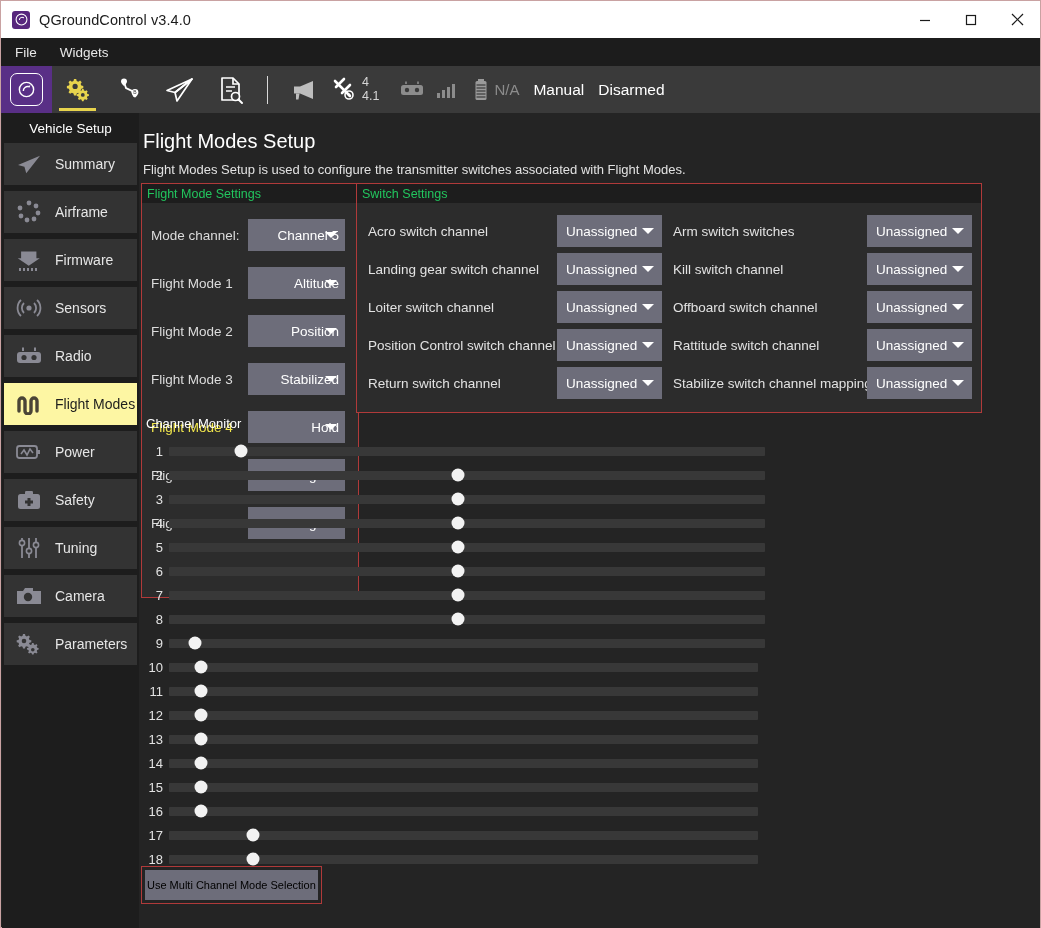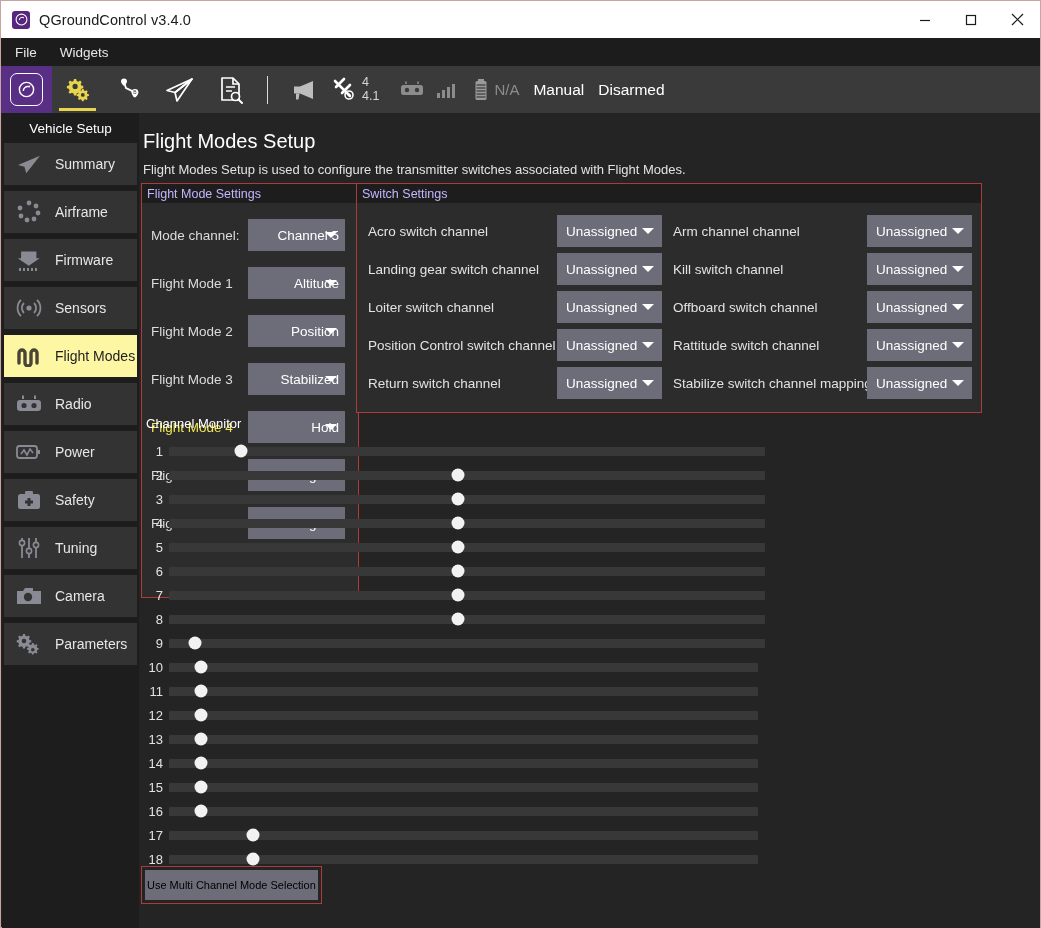--- a/index.html
+++ b/index.html
@@ -134,21 +134,21 @@
 
   
   .panel {
     position: absolute;
     border: 1.4px solid #b03a3a;
     background: #2c2c2c;
   }
   .panel-header {
     height: 19px; background: #1d1d1d;
     display: flex; align-items: center; padding-left: 5px;
-    color: #c4b5fd; font-size: 12.5px;
+    color: #22c55e; font-size: 12.5px;
   }
   .panel-body { position: relative; }
 
   #panel-modes  { left: 2px; top: 62px; width: 218px; height: 415px; }
   #panel-switch { left: 217px; top: 62px; width: 626px; height: 230px; }
 
   .fm-row {
     display: flex; align-items: center;
     height: 32px; margin-top: 16px;
   }
@@ -423,40 +423,40 @@
           <circle cx="14" cy="11" r="2.6" fill="#8a8a94"></circle>
           <path d="M9 6 a7 7 0 0 0 0 10" fill="none" stroke="#8a8a94" stroke-width="1.8"></path>
           <path d="M19 6 a7 7 0 0 1 0 10" fill="none" stroke="#8a8a94" stroke-width="1.8"></path>
           <path d="M6 3 a11 11 0 0 0 0 16" fill="none" stroke="#8a8a94" stroke-width="1.8"></path>
           <path d="M22 3 a11 11 0 0 1 0 16" fill="none" stroke="#8a8a94" stroke-width="1.8"></path>
         </svg>
       </span>
       <span>Sensors</span>
     </div>
 
-    <div class="sb-item selected">
-      <span class="sb-ico">
-        <svg width="28" height="22" viewBox="0 0 28 22">
-          <path d="M4 18 L4 8 a3 3 0 0 1 6 0 L10 18 M10 18 a3 3 0 0 0 6 0 L16 8 M16 8 a3 3 0 0 1 6 0 L22 18" fill="none" stroke="#4a4436" stroke-width="3.4" stroke-linecap="round"></path>
-        </svg>
-      </span>
-      <span>Flight Modes</span>
-    </div>
-
     <div class="sb-item">
       <span class="sb-ico">
         <svg width="28" height="20" viewBox="0 0 28 20">
           <rect x="2" y="6" width="24" height="11" rx="3" fill="#8a8a94"></rect>
           <circle cx="9" cy="11.5" r="2.6" fill="#333333"></circle>
           <circle cx="19" cy="11.5" r="2.6" fill="#333333"></circle>
           <line x1="8" y1="5" x2="8" y2="1.5" stroke="#8a8a94" stroke-width="2"></line>
           <line x1="20" y1="5" x2="20" y2="1.5" stroke="#8a8a94" stroke-width="2"></line>
         </svg>
       </span>
       <span>Radio</span>
+    </div>
+
+    <div class="sb-item selected">
+      <span class="sb-ico">
+        <svg width="28" height="22" viewBox="0 0 28 22">
+          <path d="M4 18 L4 8 a3 3 0 0 1 6 0 L10 18 M10 18 a3 3 0 0 0 6 0 L16 8 M16 8 a3 3 0 0 1 6 0 L22 18" fill="none" stroke="#4a4436" stroke-width="3.4" stroke-linecap="round"></path>
+        </svg>
+      </span>
+      <span>Flight Modes</span>
     </div>
 
     <div class="sb-item">
       <span class="sb-ico">
         <svg width="28" height="18" viewBox="0 0 28 18">
           <rect x="2" y="3" width="20" height="12" rx="2.5" fill="none" stroke="#8a8a94" stroke-width="1.8"></rect>
           <rect x="22" y="7" width="3" height="4" fill="#8a8a94"></rect>
           <path d="M6 11 L9 7 L12 12 L15 6 L18 10" fill="none" stroke="#8a8a94" stroke-width="1.6"></path>
         </svg>
       </span>
@@ -574,21 +574,21 @@
 
     <div class="panel" id="panel-switch">
       <div class="panel-header">Switch Settings</div>
       <div class="panel-body sw-grid" id="sw-rows">
           <div class="sw-row">
             <div class="sw-label c1">Acro switch channel</div>
             <div class="combo combo-sw">
               <span>Unassigned</span>
               <span class="caret"></span>
             </div>
-            <div class="sw-label c2">Arm channel channel</div>
+            <div class="sw-label c2">Arm switch switches</div>
             <div class="combo combo-sw">
               <span>Unassigned</span>
               <span class="caret"></span>
             </div>
           </div>
           <div class="sw-row">
             <div class="sw-label c1">Landing gear switch channel</div>
             <div class="combo combo-sw">
               <span>Unassigned</span>
               <span class="caret"></span>

